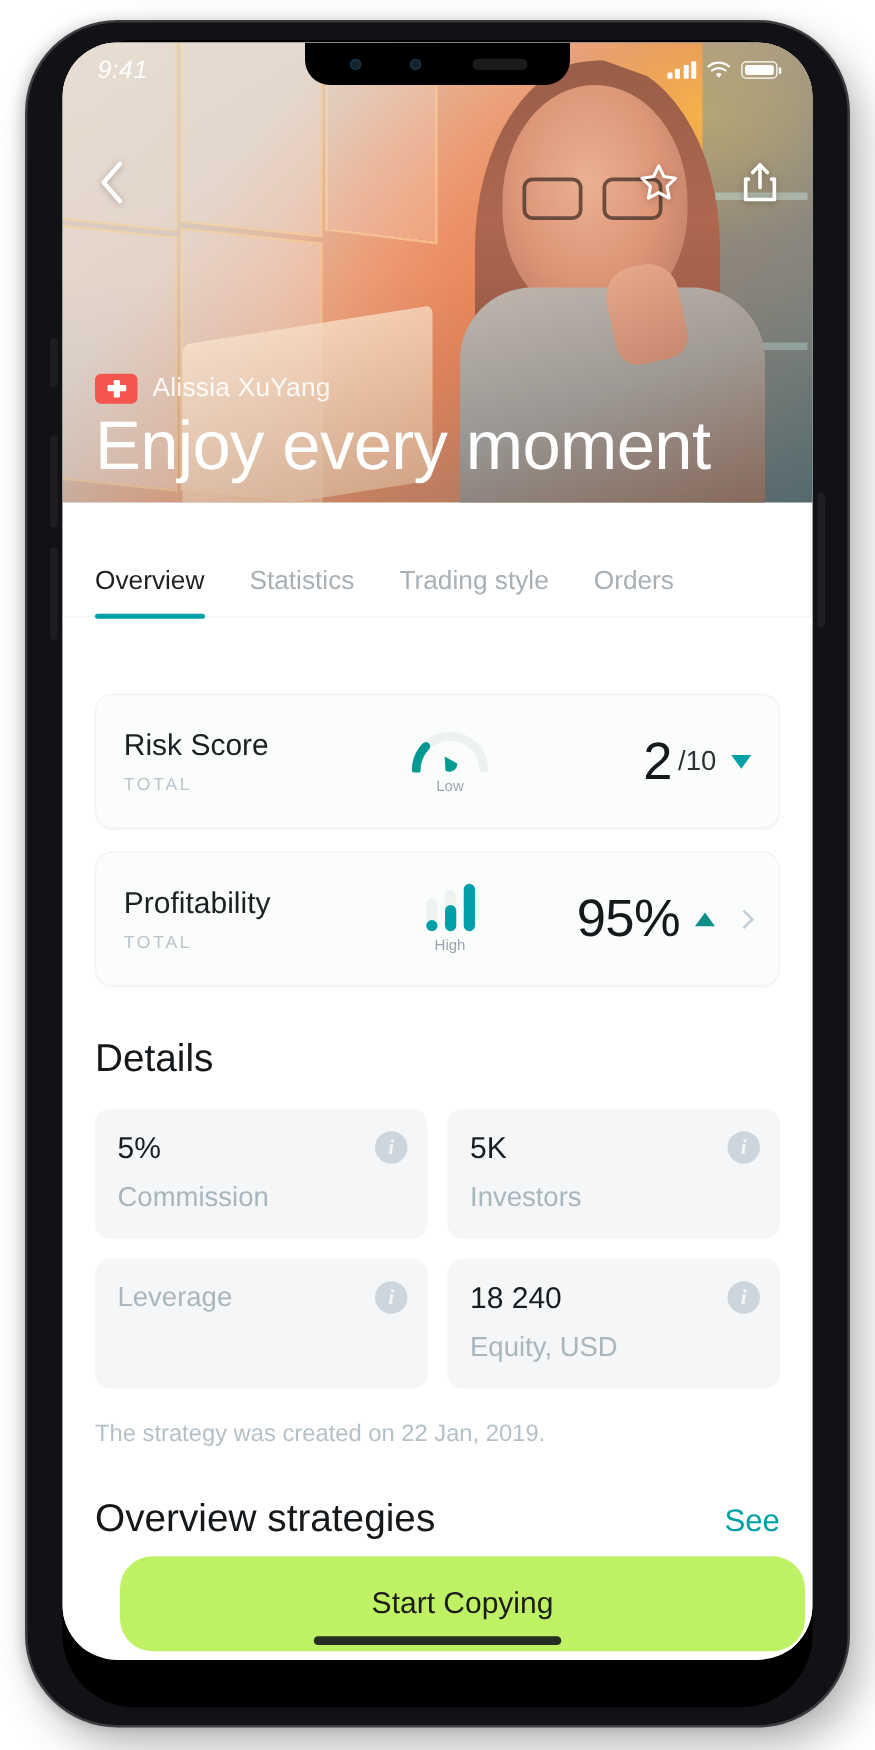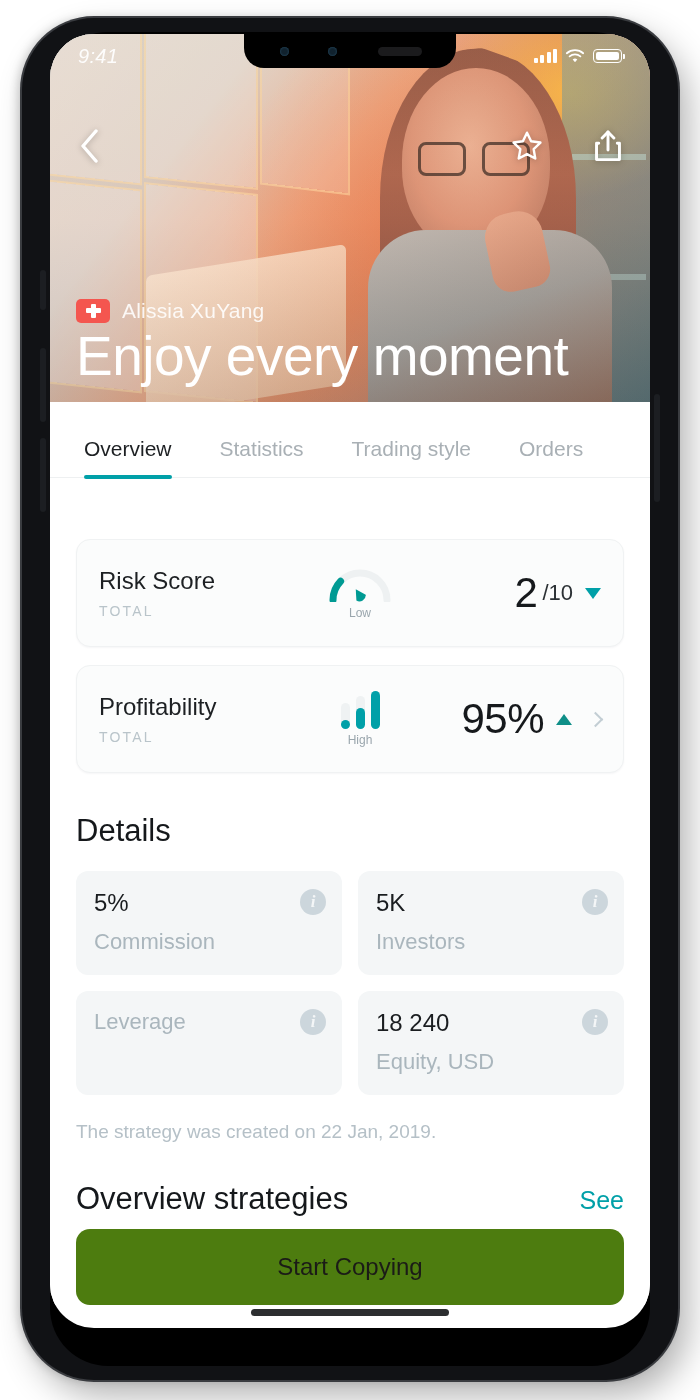--- a/index.html
+++ b/index.html
@@ -202,29 +202,29 @@
   .flag::after  { left: 9.5px;  top: 9.5px; width: 15px; height: 5px; }
   .trader-name { color: rgba(255,255,255,0.88); font-size: 21px; letter-spacing: 0.2px; }
   .hero-title {
     color: #ffffff; font-size: 55px; font-weight: 400; letter-spacing: -0.5px;
     line-height: 1.08; white-space: nowrap;
   }
 
   
   .tabs {
     display: flex; align-items: flex-end; gap: 0;
-    padding: 0 34px; height: 76px;
+    padding: 0 26px; height: 92px;
     border-bottom: 1.5px solid #eef0f1;
     background: #fff;
   }
   .tab {
     font-size: 21px; color: #a9b0b5; padding: 0 0 16px 0; cursor: pointer;
     position: relative; white-space: nowrap;
   }
-  .tab + .tab { margin-left: 48px; }
+  .tab + .tab { margin-left: 36px; }
   .tab.active { color: #1d2023; font-weight: 400; }
   .tab.active::after {
     content: ""; position: absolute; left: 0; right: 0; bottom: -1.5px;
     height: 4px; background: #00a0a8; border-radius: 2px;
   }
 
   
   .content { padding: 22px 26px 0 26px; background: #fff; }
 
   .metric-card {
@@ -290,23 +290,23 @@
   .similar-row {
     display: flex; align-items: baseline; justify-content: space-between;
     margin-top: 38px;
   }
   .similar-title { font-size: 31px; color: #15181b; }
   .see-link { font-size: 25px; color: #00a0a8; cursor: pointer; }
 
   .cta {
     margin-top: 12px;
     height: 76px; width: 100%;
-    background: #4d7c0f; border: none; border-radius: 14px;
+    background: #bef264; border: none; border-radius: 26px;
     font-family: "Liberation Sans", sans-serif;
-    font-size: 24px; color: #1b1b17; cursor: pointer;
+    font-size: 24px; color: #1b1b17; cursor: pointer; margin-left: 20px;
   }
 
   
   .home-indicator {
     position: absolute; bottom: 12px; left: 50%; transform: translateX(-50%);
     width: 198px; height: 7px; background: #15171a; border-radius: 4px; opacity: 0.9;
   }
 </style>
 </head>
 <body>

